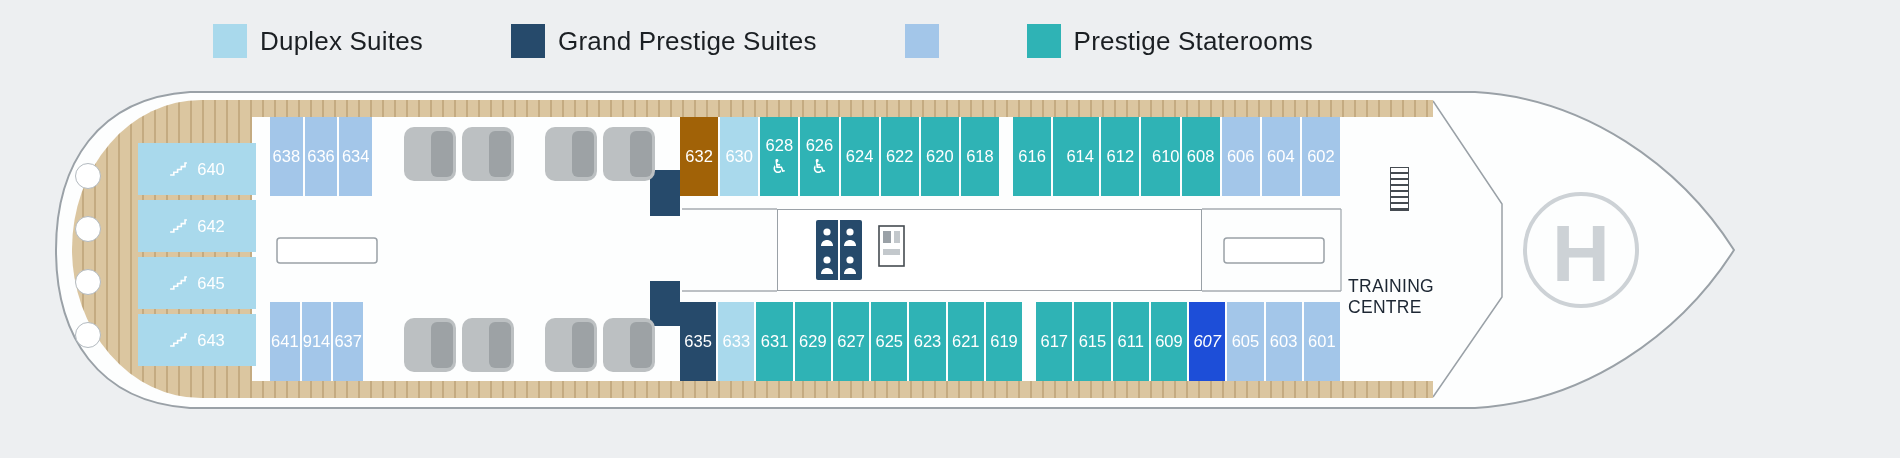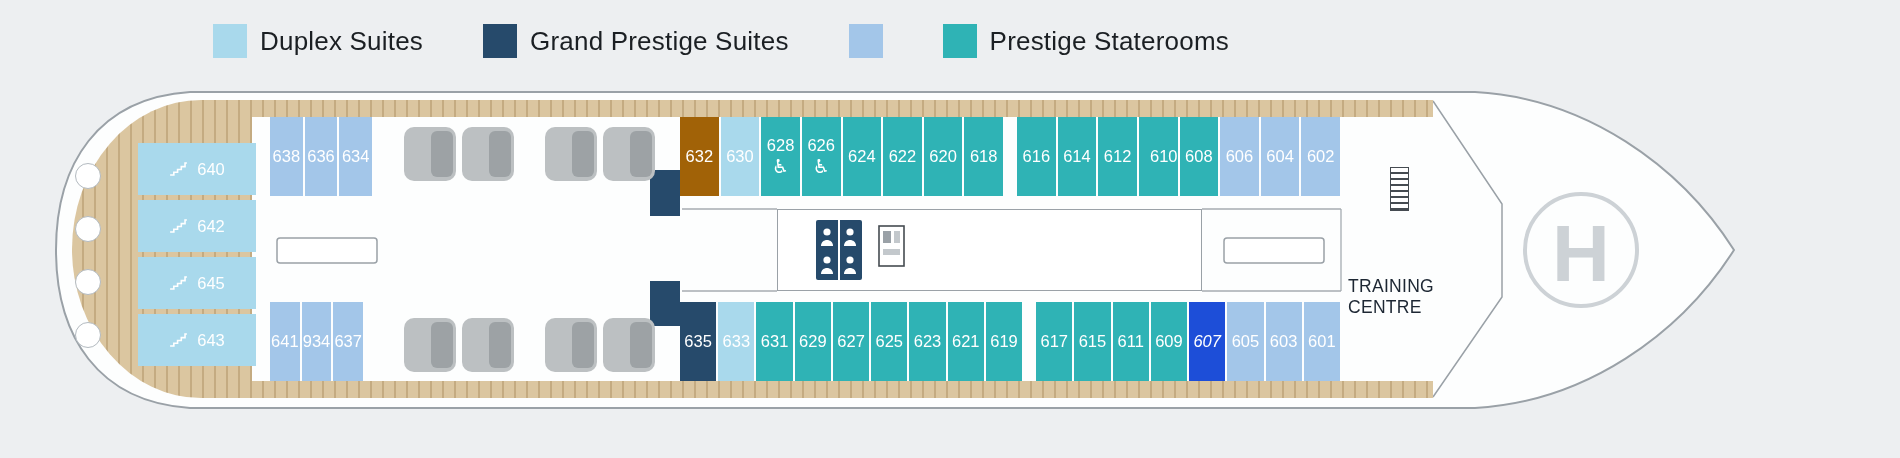--- a/index.html
+++ b/index.html
@@ -1,21 +1,21 @@
 <!DOCTYPE html>
 <html><head>
 <meta charset="utf-8">
 <style>
   *{margin:0;padding:0;box-sizing:border-box;}
   html,body{width:1900px;height:458px;}
   body{background:#edeff1;font-family:"Liberation Sans",sans-serif;overflow:hidden;}
   .stage{position:relative;width:1900px;height:458px;}
 
   
-  .legend{position:absolute;left:213px;top:24px;display:flex;gap:60px;align-items:center;}
+  .legend{position:absolute;left:213px;top:24px;display:flex;gap:88px;align-items:center;}
   .legend-item{display:flex;align-items:center;gap:13px;}
   .legend-swatch{width:34px;height:34px;display:inline-block;}
   .legend-label{font-size:26px;color:#1b1f23;font-weight:500;letter-spacing:.2px;}
 
   
   .ship{position:absolute;inset:0;}
   .hull-svg{position:absolute;left:0;top:0;}
 
   .wood{position:absolute;background:repeating-linear-gradient(to right,#dbc6a0 0 10px,#c4ab81 10px 12px);}
   .wood-left{left:72px;top:100px;width:180px;height:298px;border-radius:130px 0 0 130px / 150px 0 0 150px;}
@@ -168,21 +168,21 @@
         <div class="cabin" style="background: rgb(47, 179, 181);">
           <span class="cabin-num">620</span>
         </div>
         <div class="cabin" style="background: rgb(47, 179, 181);">
           <span class="cabin-num">618</span>
         </div>
         <div class="row-gap"></div>
         <div class="cabin" style="background: rgb(47, 179, 181);">
           <span class="cabin-num">616</span>
         </div>
-        <div class="cabin" style="background: rgb(47, 179, 181);">
+        <div class="cabin" style="background: rgb(47, 179, 181); padding-left: 8px;">
           <span class="cabin-num">614</span>
         </div>
         <div class="cabin" style="background: rgb(47, 179, 181);">
           <span class="cabin-num">612</span>
         </div>
         <div class="cabin" style="background: rgb(47, 179, 181); align-items: flex-end;">
           <span class="cabin-num">610</span>
         </div>
         <div class="cabin" style="background: rgb(47, 179, 181);">
           <span class="cabin-num">608</span>
@@ -195,21 +195,21 @@
         </div>
         <div class="cabin" style="background: rgb(163, 198, 233);">
           <span class="cabin-num">602</span>
         </div>
       </div>
     <div class="cabin-row row-bottom-aft">
         <div class="cabin" style="background: rgb(163, 198, 233);">
           <span class="cabin-num">641</span>
         </div>
         <div class="cabin" style="background: rgb(163, 198, 233);">
-          <span class="cabin-num">934</span>
+          <span class="cabin-num">914</span>
         </div>
         <div class="cabin" style="background: rgb(163, 198, 233);">
           <span class="cabin-num">637</span>
         </div>
       </div>
     <div class="cabin-row row-bottom">
         <div class="cabin" style="background: rgb(38, 74, 107);">
           <span class="cabin-num">635</span>
         </div>
         <div class="cabin" style="background: rgb(169, 217, 236);">

